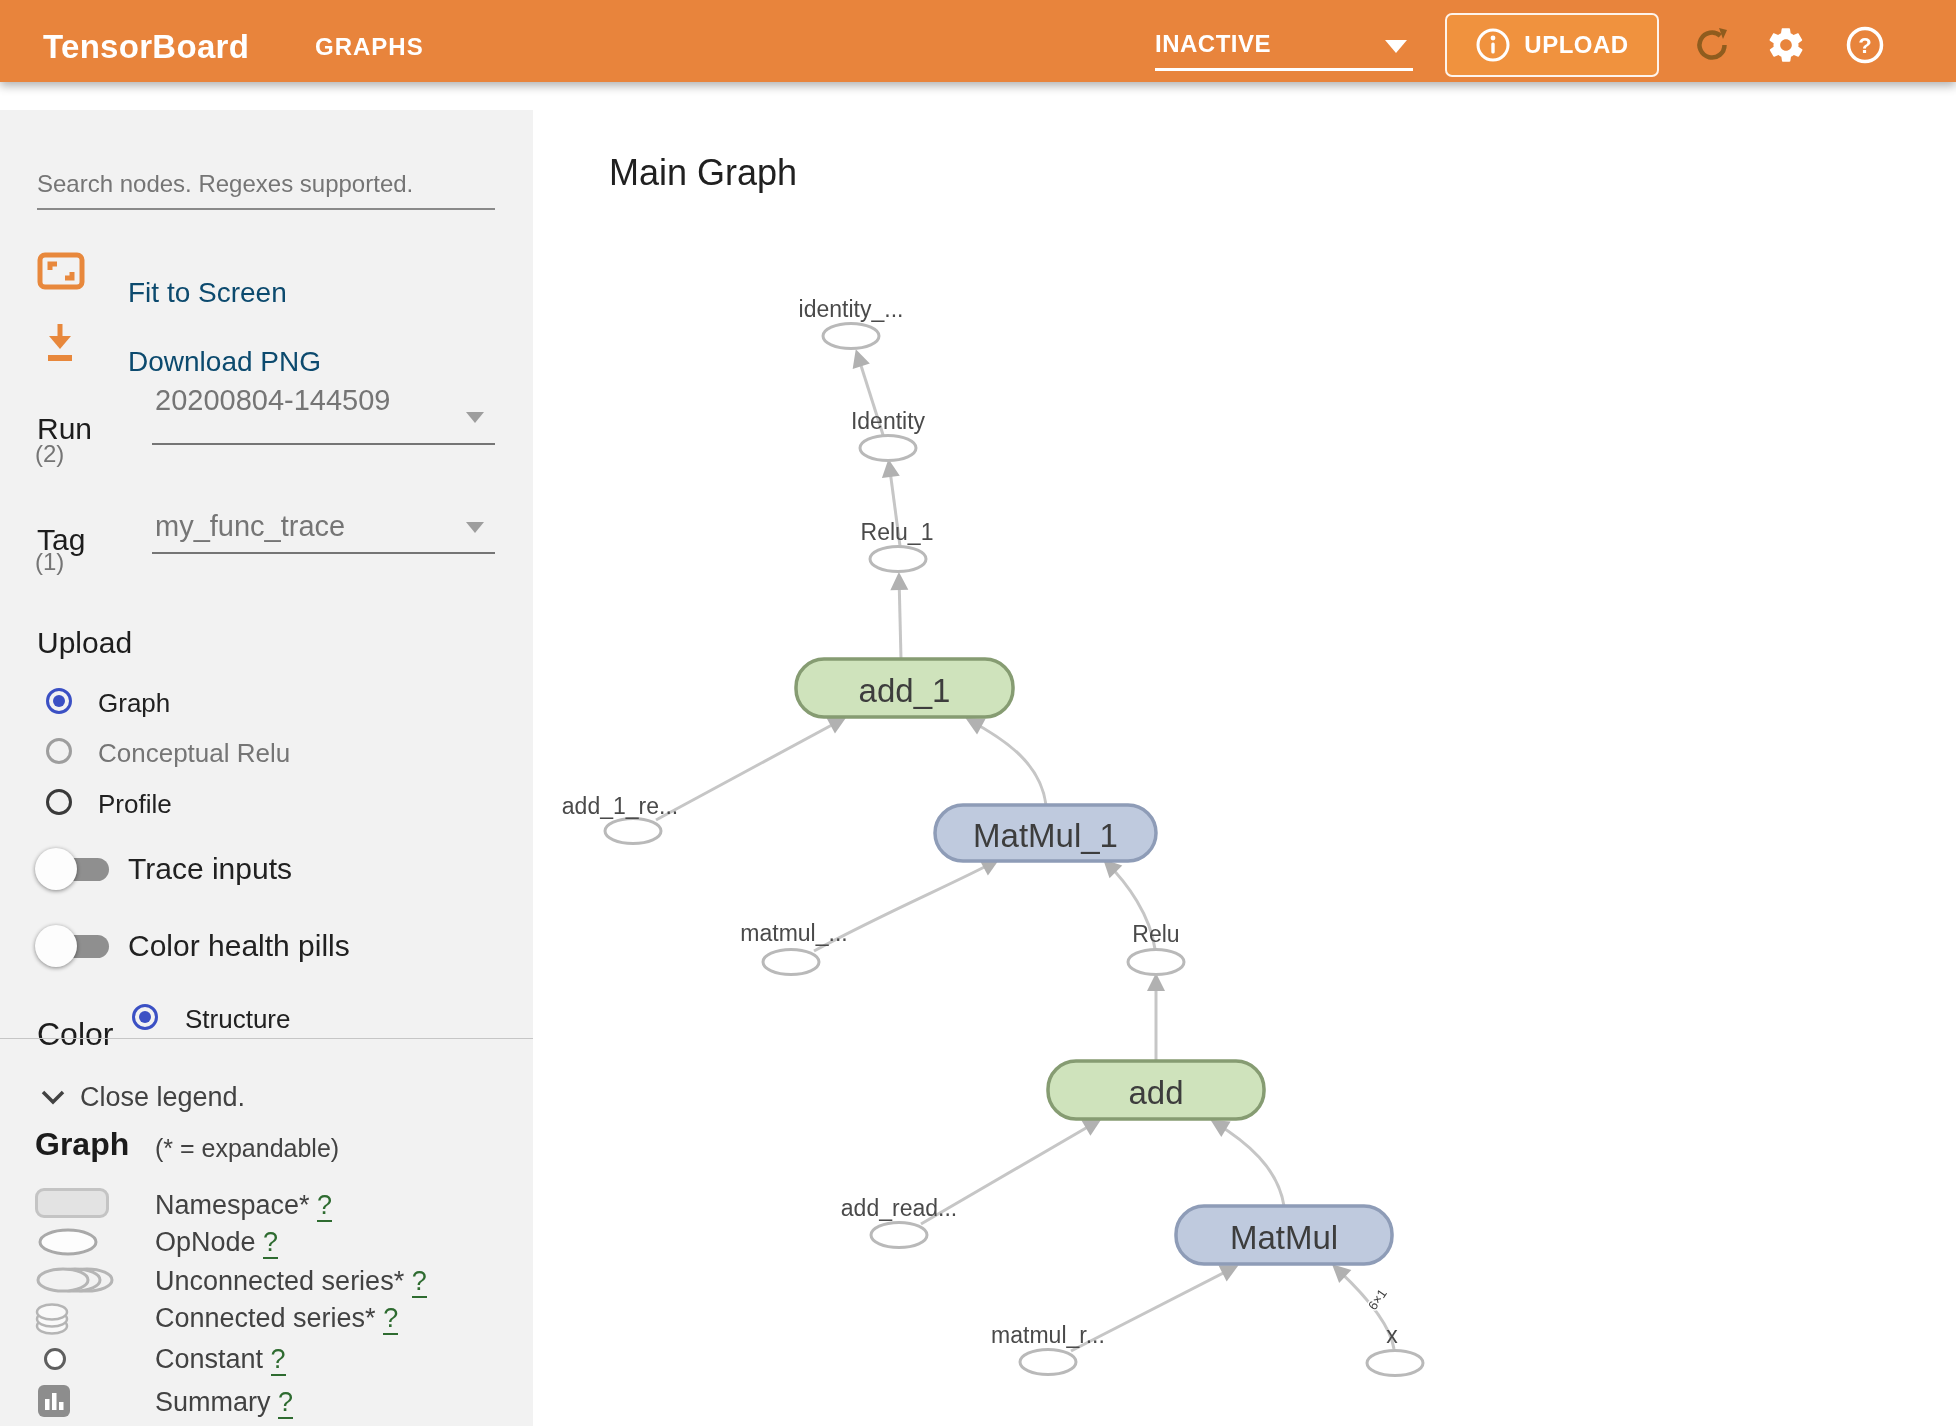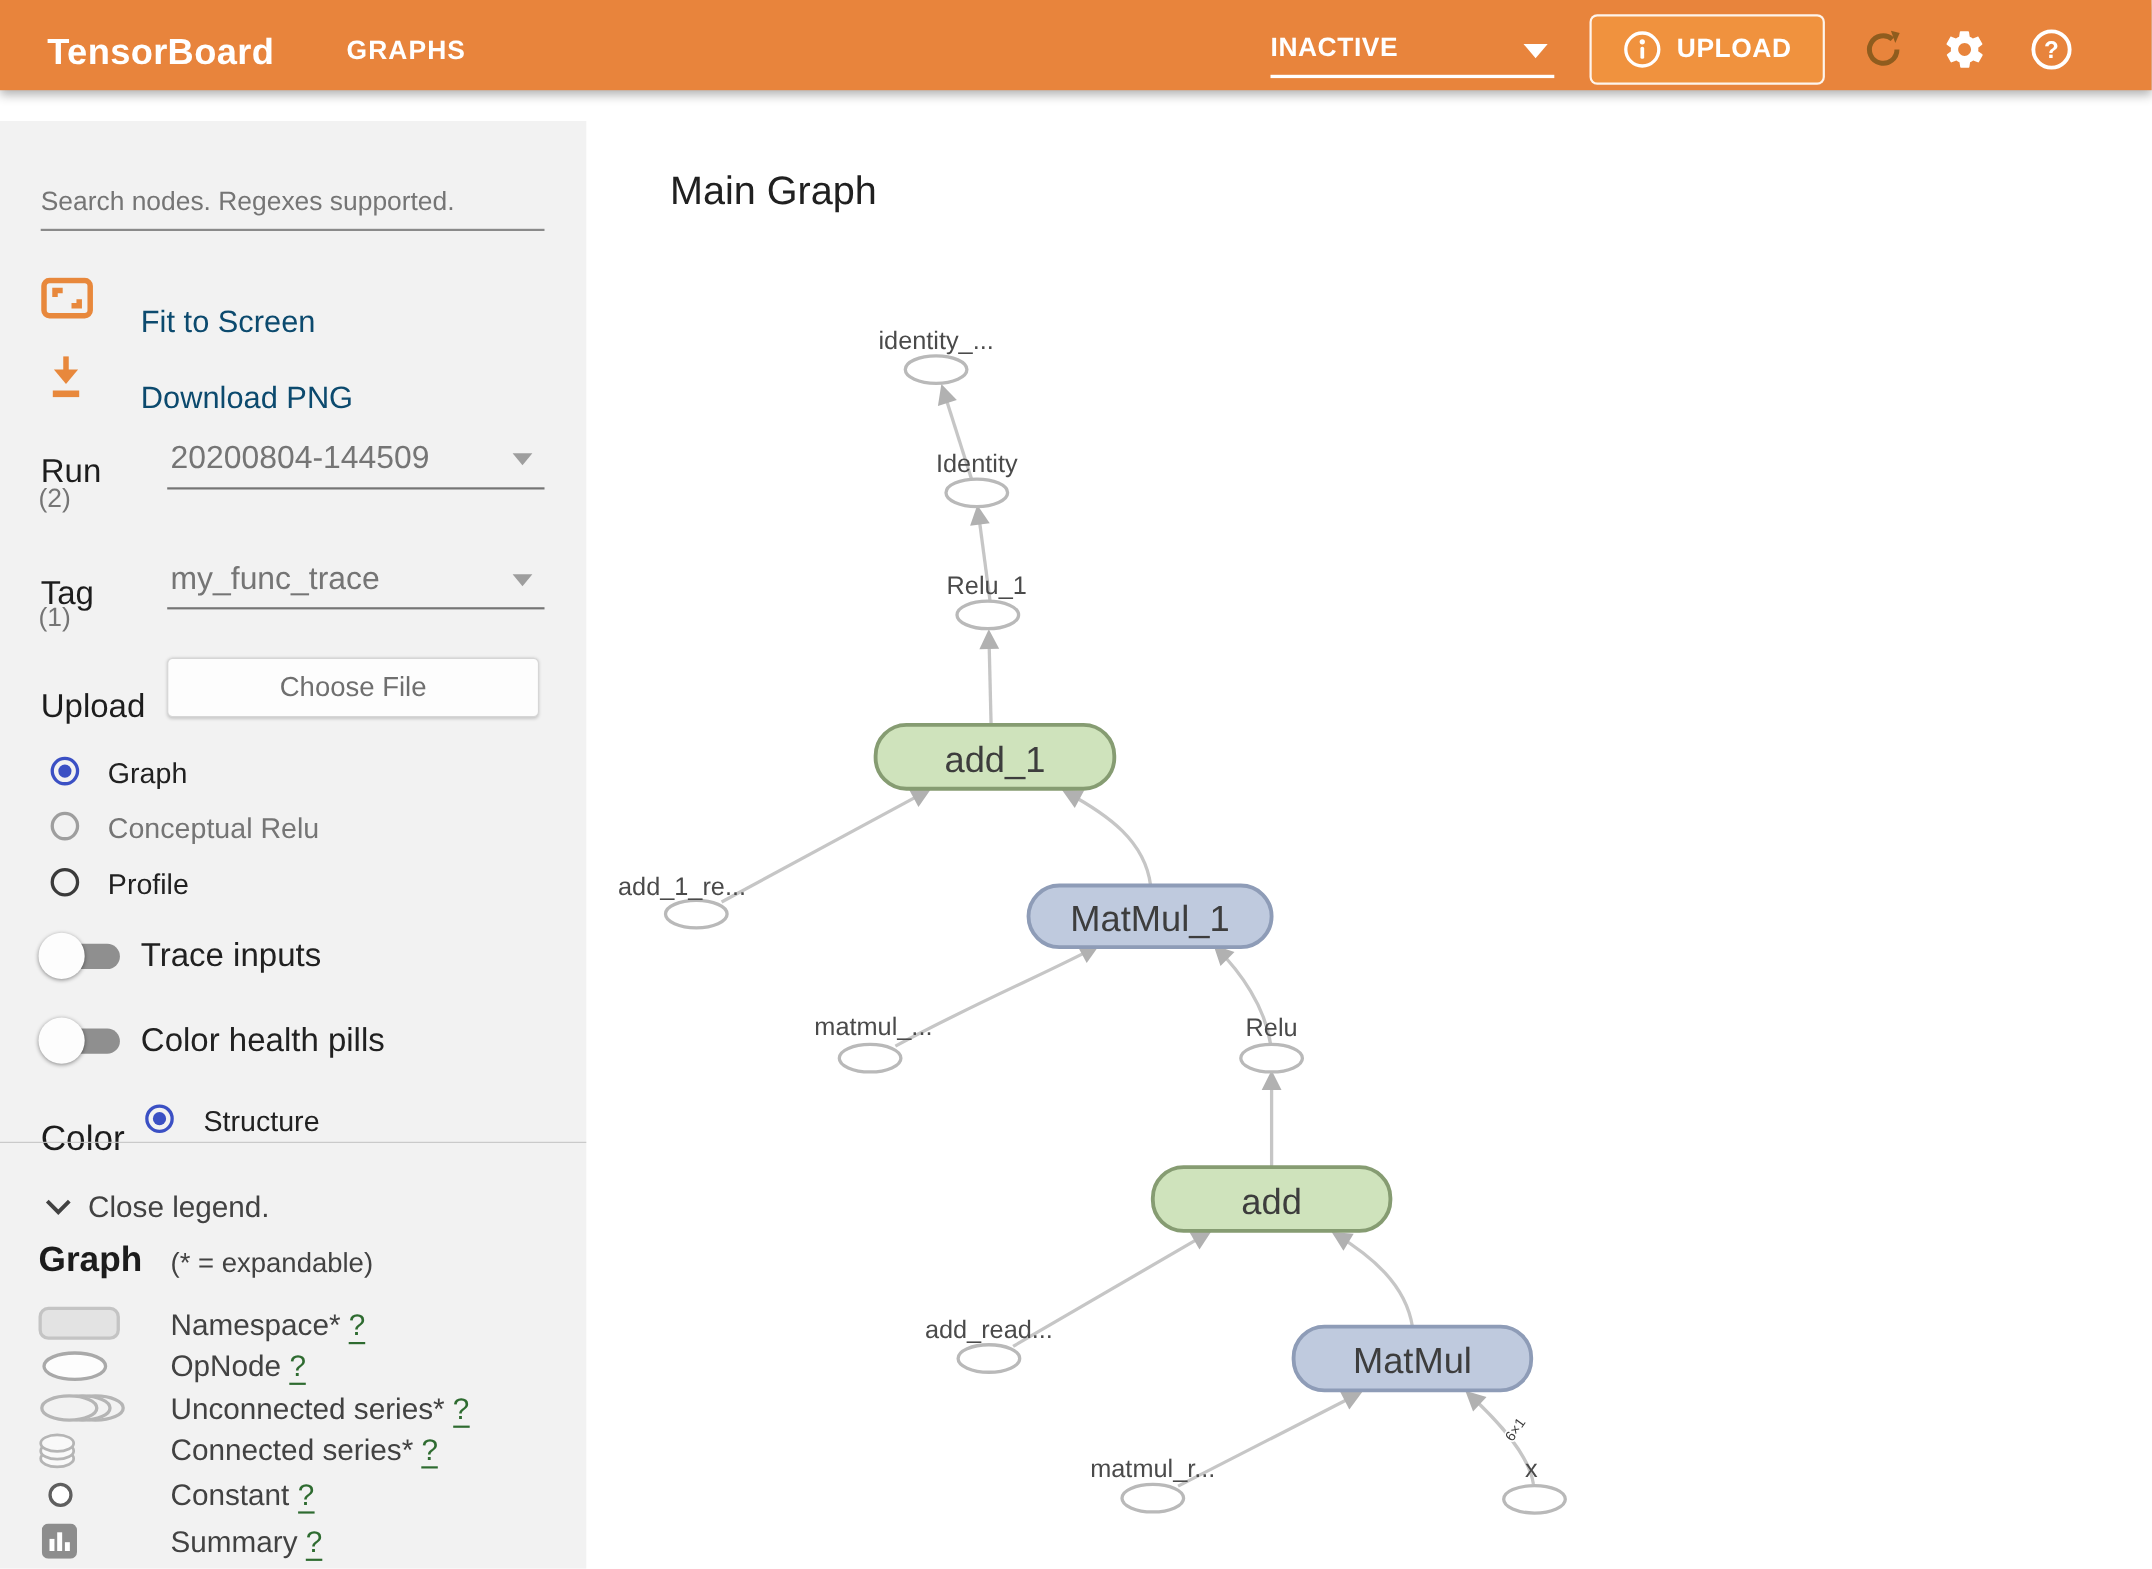--- a/index.html
+++ b/index.html
@@ -178,32 +178,31 @@
 
   <svg class="abs" style="left:43px;top:212px" width="34" height="42" viewBox="0 0 34 42">
     <rect x="14.5" y="2" width="5" height="13" fill="#e8883c"></rect>
     <polygon points="6,14 28,14 17,27" fill="#e8883c"></polygon>
     <rect x="5" y="33" width="24" height="6" fill="#e8883c"></rect>
   </svg>
   <div class="tool-row-label" style="top:216px">Download PNG</div>
 
   <div class="run-label" style="top:286px">Run</div>
   <div class="count-label" style="top:330px">(2)</div>
-  <div class="dd-value" style="top:290px">20200804-144509</div>
+  <div class="dd-value" style="top:274px">20200804-144509</div>
   <div class="dd-underline" style="top:333px"></div>
   <div class="caret-gray" style="top:302px"></div>
 
   <div class="run-label" style="top:397px">Tag</div>
   <div class="count-label" style="top:438px">(1)</div>
   <div class="dd-value" style="top:400px">my_func_trace</div>
   <div class="dd-underline" style="top:442px"></div>
   <div class="caret-gray" style="top:412px"></div>
 
   <div class="run-label" style="top:500px">Upload</div>
-  <div class="choose-btn" style="top:488px">Choose File</div>
 
   <span class="radio sel" style="left:46px;top:578px"></span>
   <div class="radio-label" style="top:578px">Graph</div>
   <span class="radio" style="left:46px;top:628px"></span>
   <div class="radio-label gray" style="top:628px">Conceptual Relu</div>
   <span class="radio dark" style="left:46px;top:679px"></span>
   <div class="radio-label" style="top:679px">Profile</div>
 
   <div class="toggle" style="top:738px">
     <div class="track"></div>

